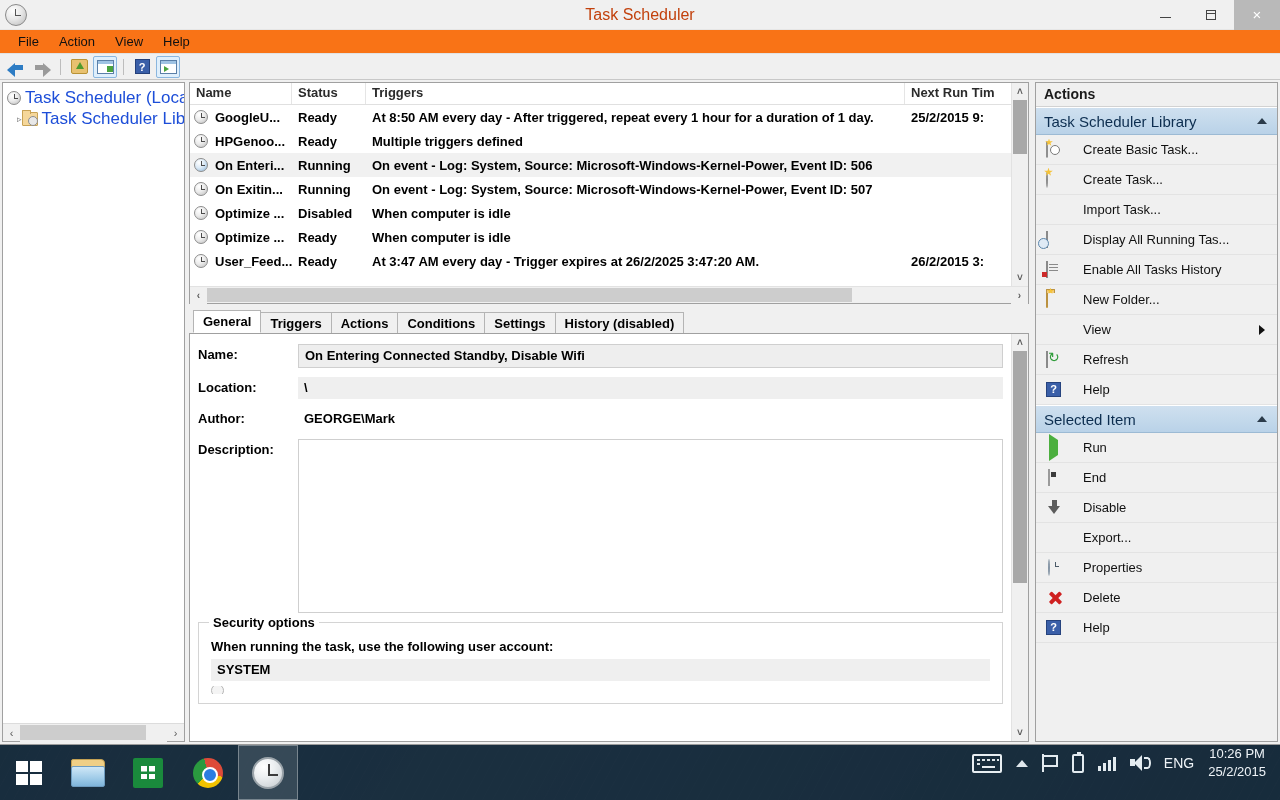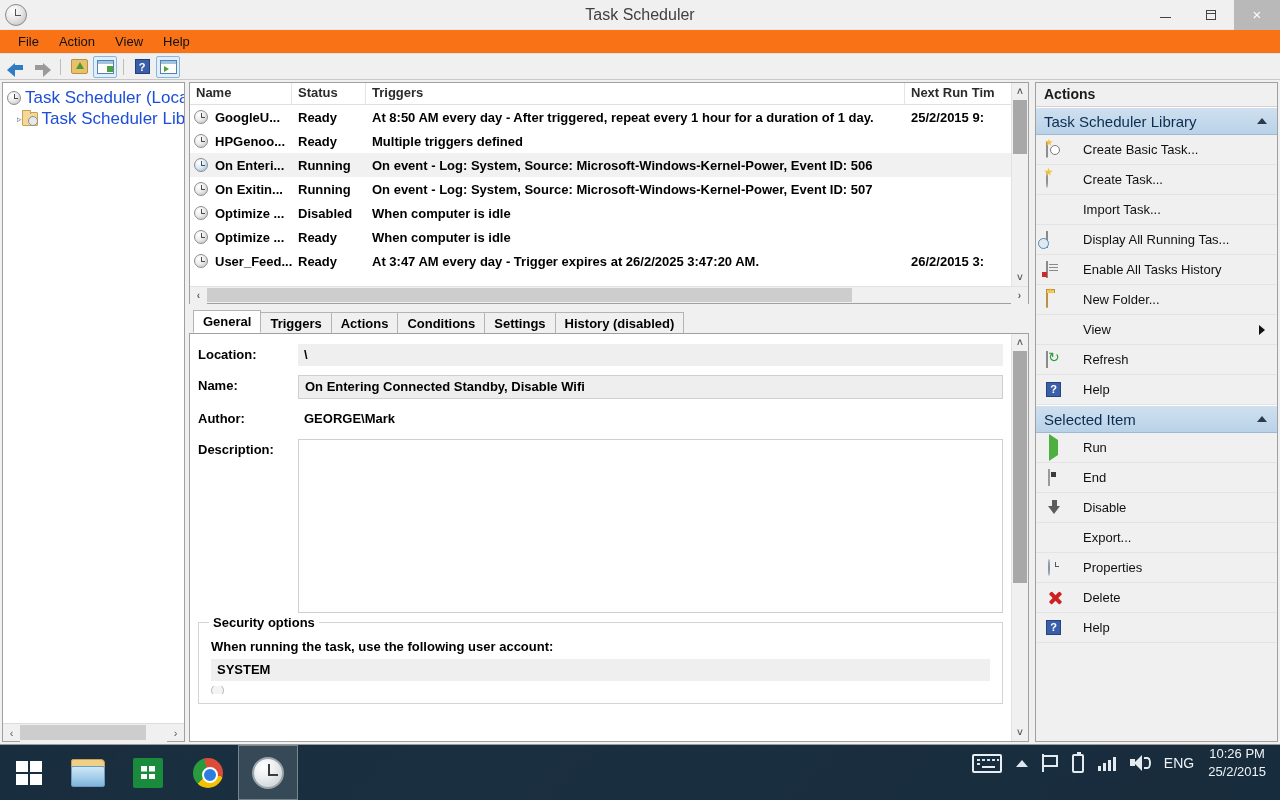--- a/index.html
+++ b/index.html
@@ -48,21 +48,21 @@
   .titlebar-icon::before {
     content: ""; position: absolute; left: 9px; top: 4px;
     width: 1px; height: 7px; background: #555;
   }
   .titlebar-icon::after {
     content: ""; position: absolute; left: 9px; top: 10px;
     width: 6px; height: 1px; background: #555;
   }
   .title-text {
     position: absolute; left: 0; right: 0; text-align: center;
-    font-size: 16px; color: #404040; line-height: 30px;
+    font-size: 16px; color: #c2410c; line-height: 30px;
     pointer-events: none;
   }
   .win-controls { margin-left: auto; display: flex; height: 30px; }
   .win-btn {
     width: 46px; height: 30px;
     display: flex; align-items: center; justify-content: center;
     color: #444; font-size: 13px;
   }
   .win-btn.close { background: #b9b9b9; color: #fff; font-size: 15px; }
   .min-glyph { width: 11px; height: 1px; background: #444; margin-top: 6px; }
@@ -715,26 +715,26 @@
           <div class="tab active">General</div>
           <div class="tab">Triggers</div>
           <div class="tab">Actions</div>
           <div class="tab">Conditions</div>
           <div class="tab">Settings</div>
           <div class="tab">History (disabled)</div>
         </div>
         <div class="detail-box">
           <div class="detail-inner">
             <div class="frow">
+              <span class="flabel">Name:</span>
+              <span class="fvalue-box">On Entering Connected Standby, Disable Wifi</span>
+            </div>
+            <div class="frow">
               <span class="flabel">Location:</span>
               <span class="fvalue-flat">\</span>
-            </div>
-            <div class="frow">
-              <span class="flabel">Name:</span>
-              <span class="fvalue-box">On Entering Connected Standby, Disable Wifi</span>
             </div>
             <div class="frow">
               <span class="flabel">Author:</span>
               <span class="fvalue-plain">GEORGE\Mark</span>
             </div>
             <div class="frow">
               <span class="flabel">Description:</span>
               <span class="fdesc"></span>
             </div>
             <div class="fieldset-sec">

